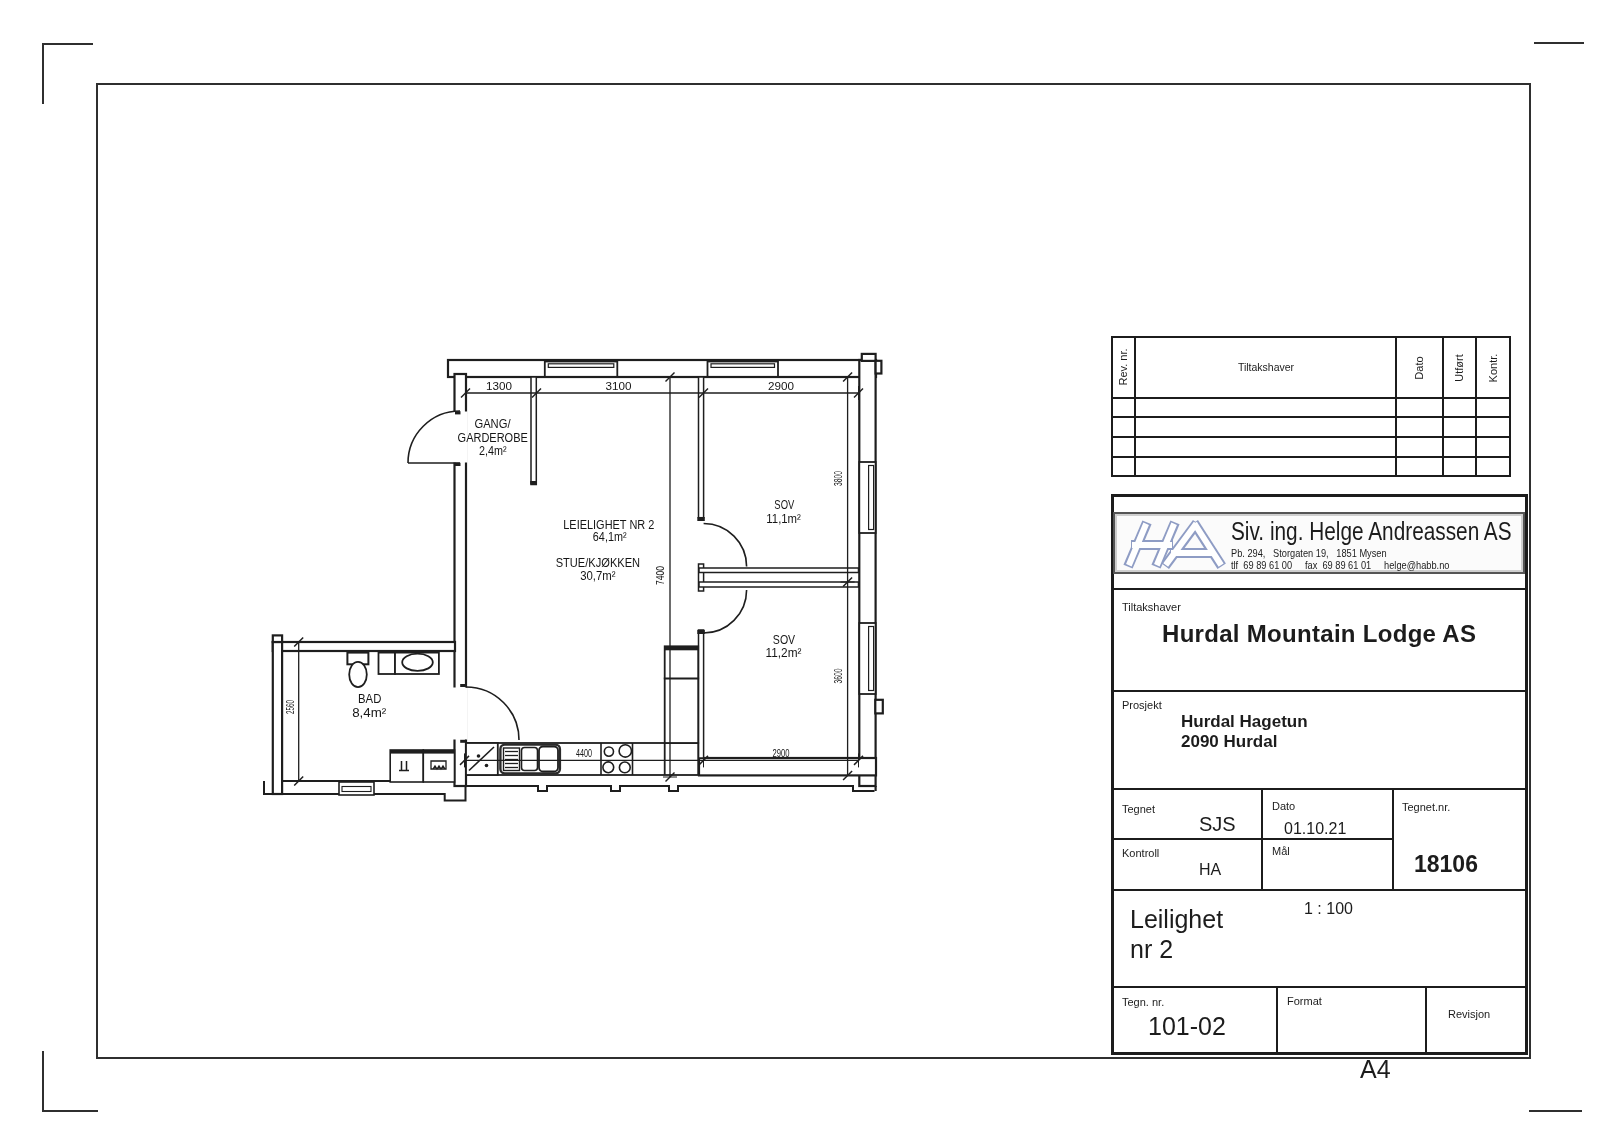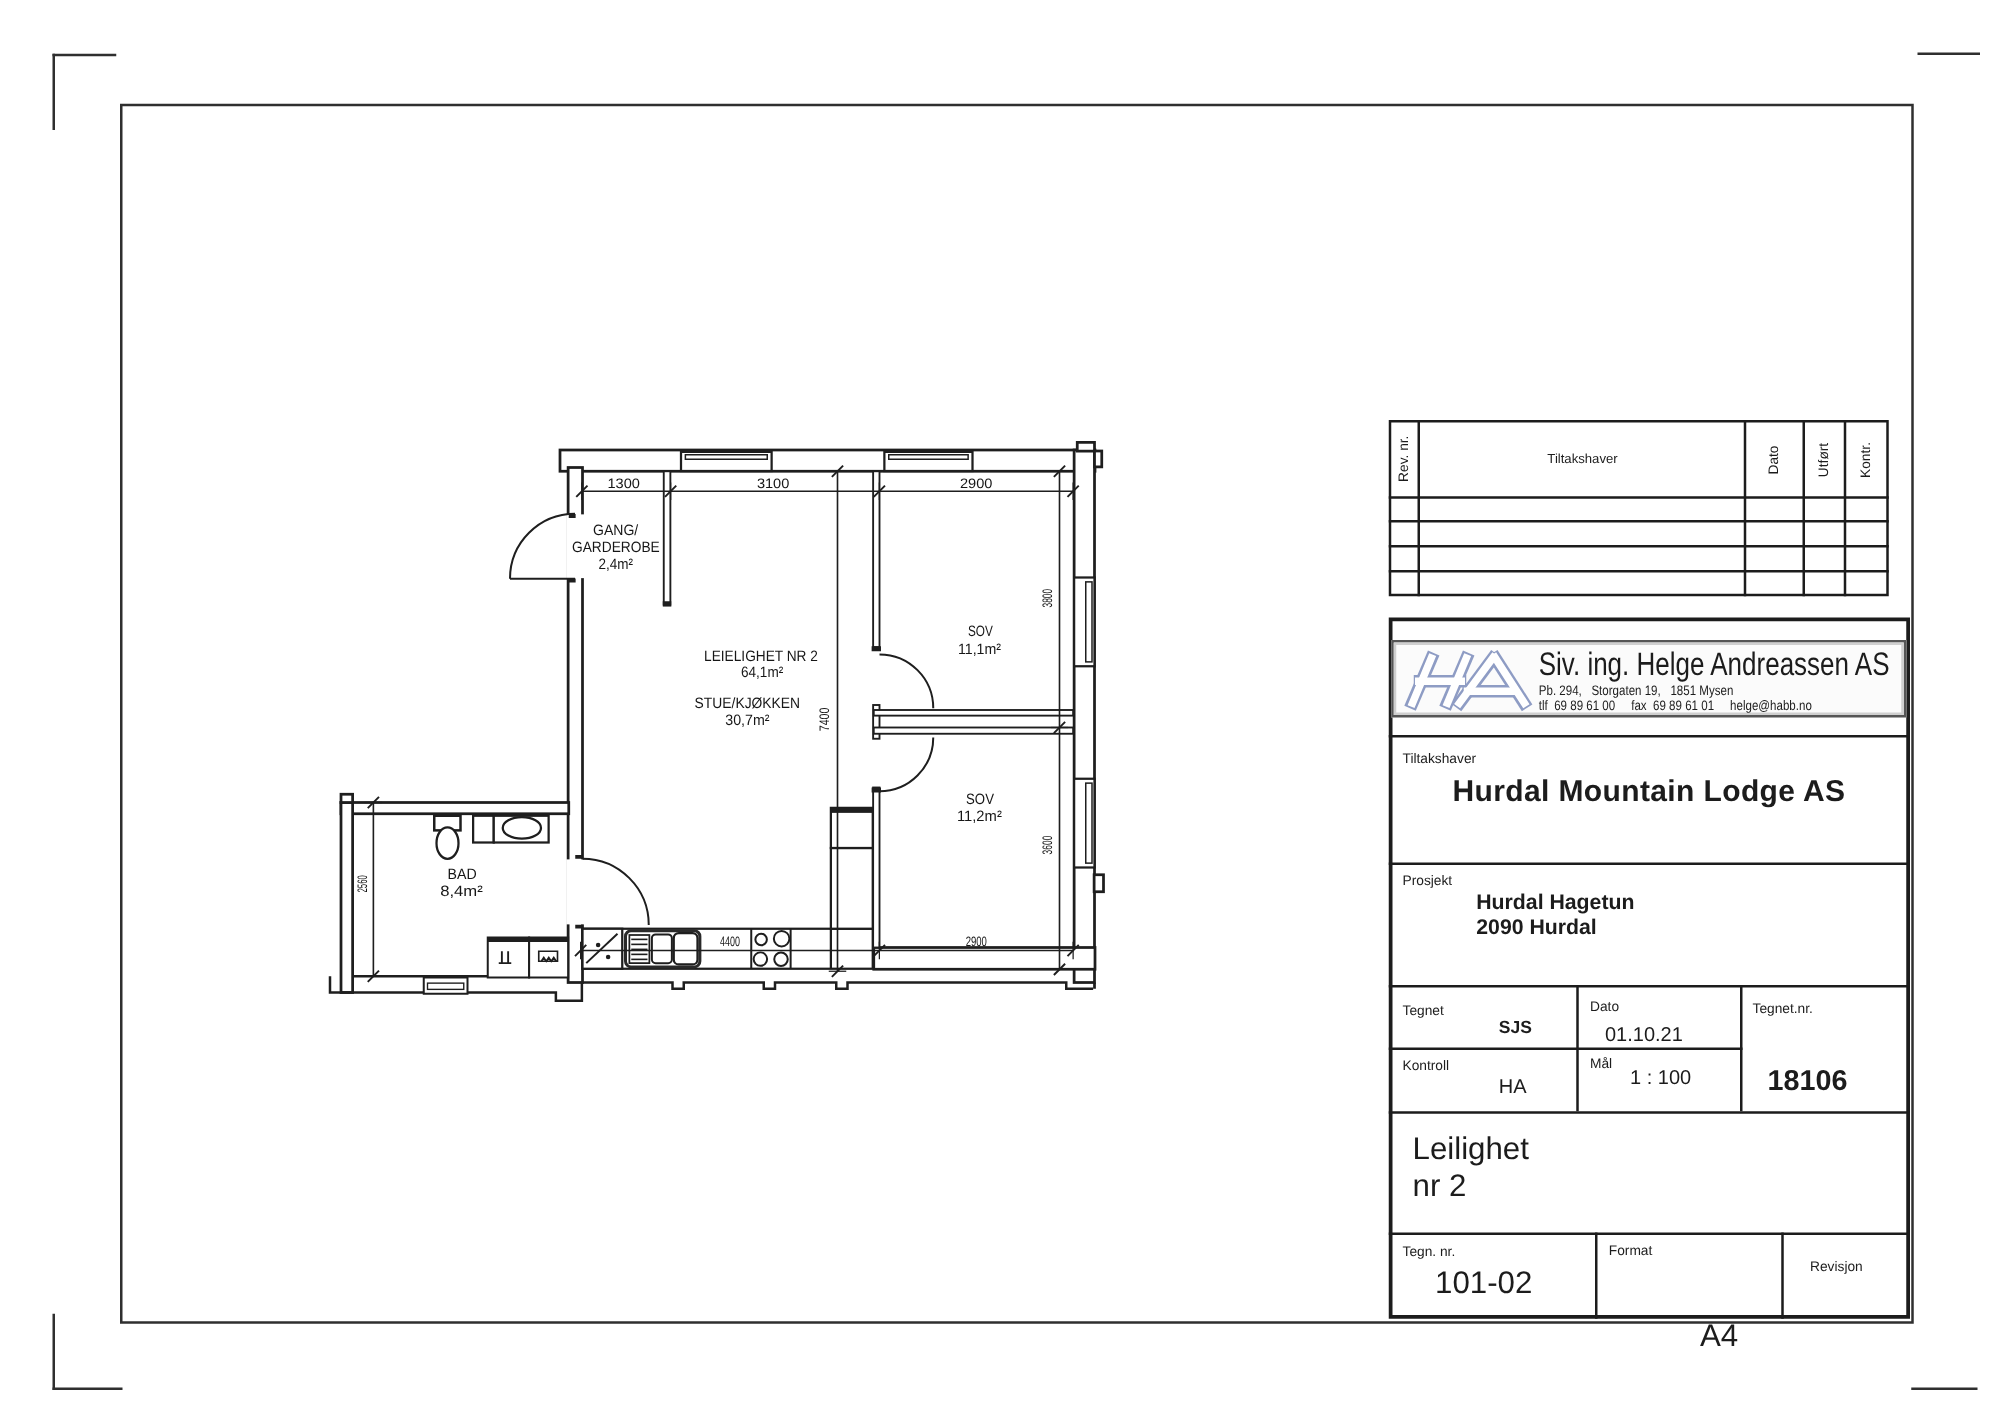--- a/index.html
+++ b/index.html
@@ -77,29 +77,29 @@
 <div class="abs" style="left:1231px;top:546.5px;font-size:11px;white-space:nowrap;transform:scaleX(0.84);transform-origin:0 0;">Pb. 294,&nbsp;&nbsp;&nbsp;Storgaten 19,&nbsp;&nbsp;&nbsp;1851 Mysen</div>
 <div class="abs" style="left:1231px;top:559px;font-size:11px;white-space:nowrap;transform:scaleX(0.84);transform-origin:0 0;">tlf&nbsp;&nbsp;69 89 61 00&nbsp;&nbsp;&nbsp;&nbsp;&nbsp;fax&nbsp;&nbsp;69 89 61 01&nbsp;&nbsp;&nbsp;&nbsp;&nbsp;helge@habb.no</div>
 
 <div class="abs lbl" style="left:1122px;top:601px;">Tiltakshaver</div>
 <div class="abs" style="left:1162px;top:620px;font-size:24px;font-weight:bold;letter-spacing:0.3px;white-space:nowrap;">Hurdal Mountain Lodge AS</div>
 
 <div class="abs lbl" style="left:1122px;top:699px;">Prosjekt</div>
 <div class="abs" style="left:1181px;top:712px;font-size:17px;font-weight:bold;line-height:20px;">Hurdal Hagetun<br>2090 Hurdal</div>
 
 <div class="abs lbl" style="left:1122px;top:803px;">Tegnet</div>
-<div class="abs" style="left:1199px;top:813px;font-size:14px;font-weight:bold;">SJS</div>
+<div class="abs" style="left:1199px;top:813px;font-size:20px;">SJS</div>
 <div class="abs lbl" style="left:1272px;top:800px;">Dato</div>
 <div class="abs" style="left:1284px;top:820px;font-size:16px;">01.10.21</div>
 <div class="abs lbl" style="left:1402px;top:801px;">Tegnet.nr.</div>
 
 <div class="abs lbl" style="left:1122px;top:847px;">Kontroll</div>
 <div class="abs" style="left:1199px;top:861px;font-size:16px;">HA</div>
 <div class="abs lbl" style="left:1272px;top:845px;">Mål</div>
-<div class="abs" style="left:1304px;top:854px;font-size:16px;">1 : 100</div>
+<div class="abs" style="left:1304px;top:900px;font-size:16px;">1 : 100</div>
 <div class="abs" style="left:1414px;top:851px;font-size:23px;font-weight:bold;">18106</div>
 
 <div class="abs" style="left:1130px;top:904px;font-size:25px;line-height:30px;">Leilighet<br>nr 2</div>
 
 <div class="abs lbl" style="left:1122px;top:996px;">Tegn. nr.</div>
 <div class="abs" style="left:1148px;top:1012px;font-size:25px;">101-02</div>
 <div class="abs lbl" style="left:1287px;top:995px;">Format</div>
 <div class="abs" style="left:1360px;top:1015px;font-size:25px;margin-top:40px;">A4</div>
 <div class="abs lbl" style="left:1448px;top:994px;margin-top:14px;">Revisjon</div>
 

